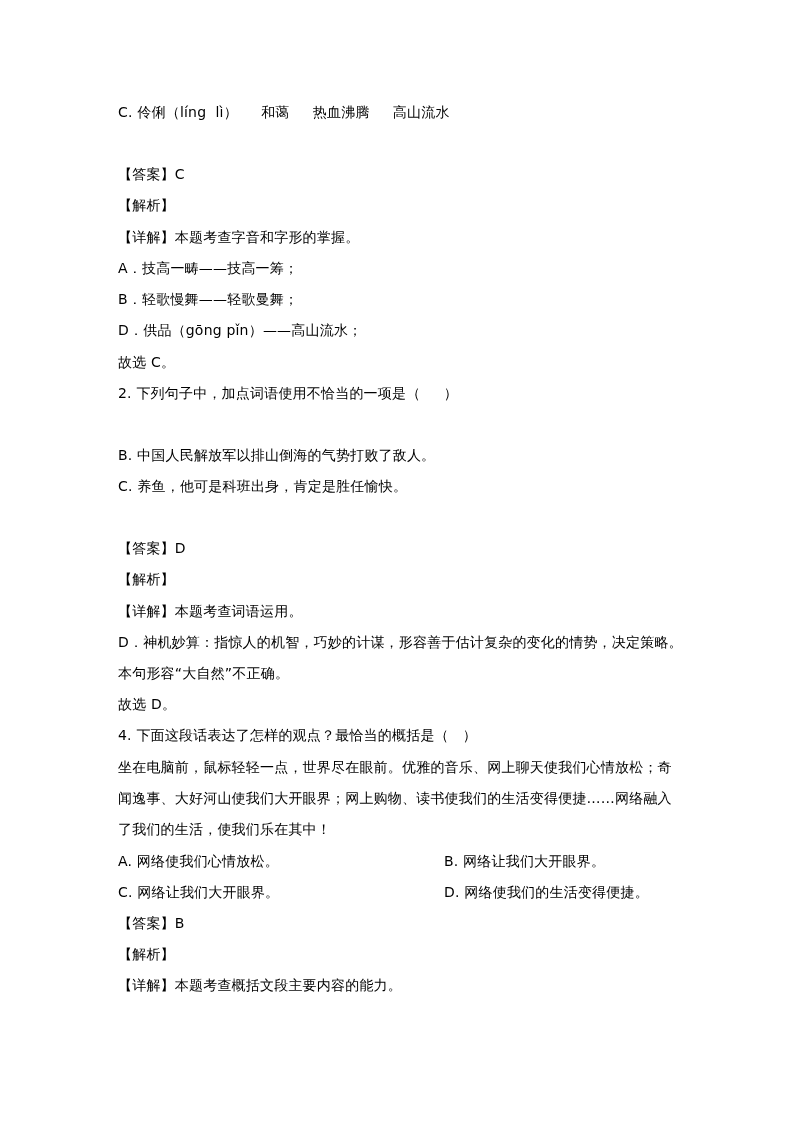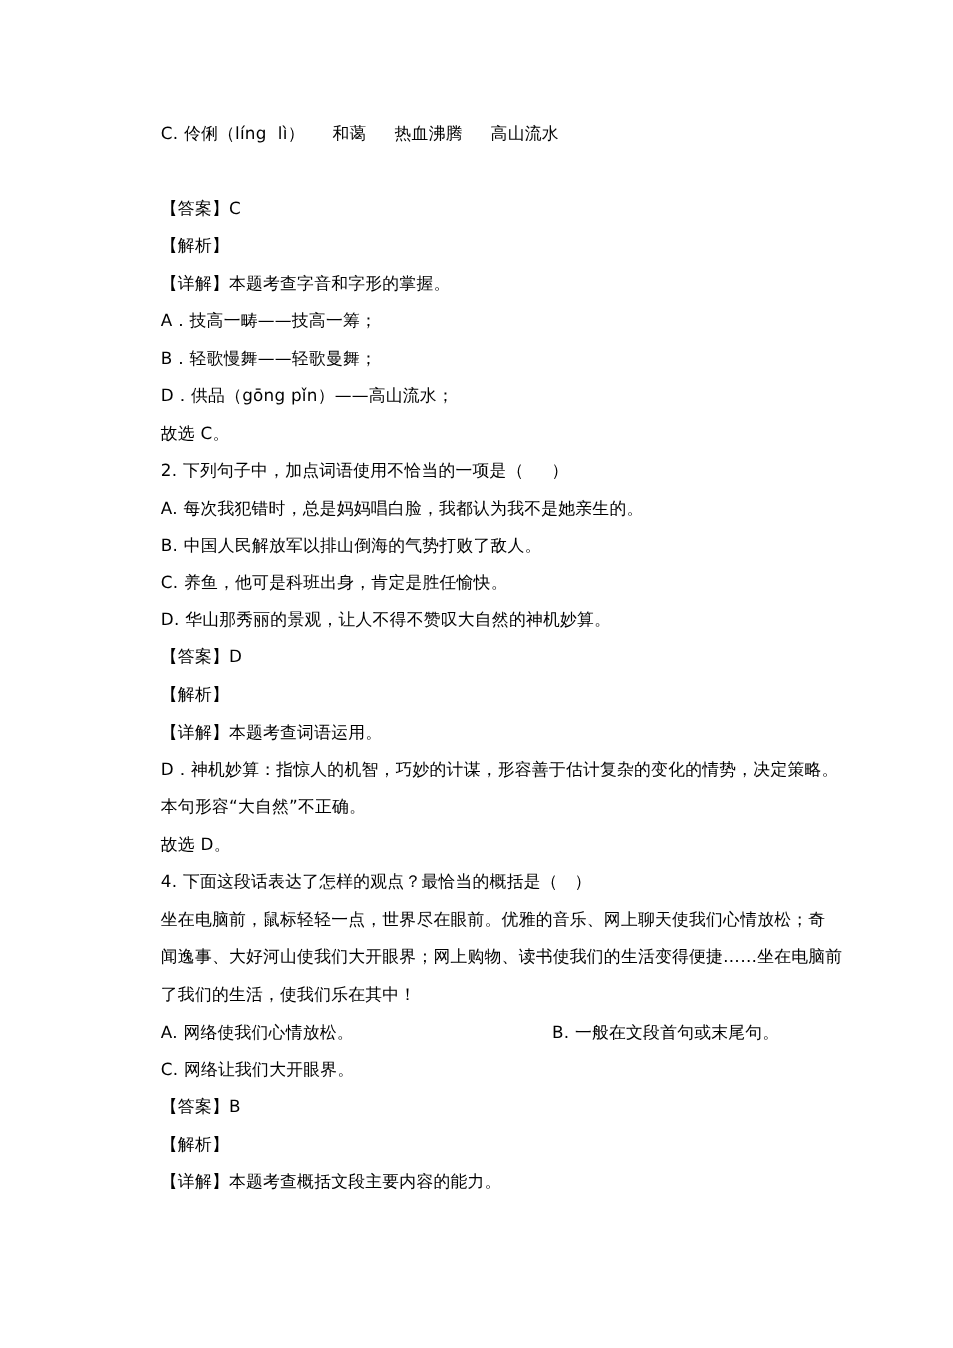--- a/index.html
+++ b/index.html
@@ -1,49 +1,48 @@
 <!DOCTYPE html>
 <html><head>
 <meta charset="utf-8">
 <style>
   html, body { margin: 0; padding: 0; background: #ffffff; }
   body { width: 794px; height: 1123px; position: relative; overflow: hidden;
          font-family: "DejaVu Sans", "Liberation Sans", sans-serif; color: #000; }
   .page { position: absolute; left: 0; top: 0; width: 794px; height: 1123px; }
-  .line { position: absolute; left: 118px; font-size: 14px; line-height: 18px; white-space: pre; letter-spacing: 0.2px; margin-left: 16px; }
+  .line { position: absolute; left: 118px; font-size: 14px; line-height: 18px; white-space: pre; letter-spacing: 0.2px; }
   .col2 { left: 444px; }
 </style>
 </head>
 <body>
 
 <div class="page">
   <div class="line" style="top:103px">C. 伶俐（líng  lì）     和蔼     热血沸腾     高山流水</div>
   <div class="line" style="top:165px">【答案】C</div>
   <div class="line" style="top:196px">【解析】</div>
   <div class="line" style="top:228px">【详解】本题考查字音和字形的掌握。</div>
   <div class="line" style="top:259px">A．技高一畴——技高一筹；</div>
   <div class="line" style="top:290px">B．轻歌慢舞——轻歌曼舞；</div>
   <div class="line" style="top:321px">D．供品（gōng pǐn）——高山流水；</div>
   <div class="line" style="top:353px">故选 C。</div>
   <div class="line" style="top:384px">2. 下列句子中，加点词语使用不恰当的一项是（     ）</div>
-  <div class="line" style="top:415px">A. 每次我犯错时，总是妈妈唱白脸，我都认为我不是她亲生的。</div>
   <div class="line" style="top:446px">B. 中国人民解放军以排山倒海的气势打败了敌人。</div>
   <div class="line" style="top:477px">C. 养鱼，他可是科班出身，肯定是胜任愉快。</div>
-  <div class="line" style="top:508px">D. 华山那秀丽的景观，让人不得不赞叹大自然的神机妙算。</div>
   <div class="line" style="top:539px">【答案】D</div>
   <div class="line" style="top:570px">【解析】</div>
   <div class="line" style="top:602px">【详解】本题考查词语运用。</div>
   <div class="line" style="top:633px">D．神机妙算：指惊人的机智，巧妙的计谋，形容善于估计复杂的变化的情势，决定策略。</div>
   <div class="line" style="top:664px">本句形容“大自然”不正确。</div>
   <div class="line" style="top:695px">故选 D。</div>
   <div class="line" style="top:726px">4. 下面这段话表达了怎样的观点？最恰当的概括是（   ）</div>
   <div class="line" style="top:758px">坐在电脑前，鼠标轻轻一点，世界尽在眼前。优雅的音乐、网上聊天使我们心情放松；奇</div>
-  <div class="line" style="top:789px">闻逸事、大好河山使我们大开眼界；网上购物、读书使我们的生活变得便捷……坐在电脑前</div>
+  <div class="line" style="top:789px">闻逸事、大好河山使我们大开眼界；网上购物、读书使我们的生活变得便捷……网络融入</div>
   <div class="line" style="top:820px">了我们的生活，使我们乐在其中！</div>
 
   <div class="line" style="top:852px">A. 网络使我们心情放松。</div>
-  <div class="line col2" style="top:852px">B. 一般在文段首句或末尾句。</div>
+  <div class="line col2" style="top:852px">B. 网络让我们大开眼界。</div>
   <div class="line" style="top:883px">C. 网络让我们大开眼界。</div>
+  <div class="line col2" style="top:883px">D. 网络使我们的生活变得便捷。</div>
 
   <div class="line" style="top:914px">【答案】B</div>
   <div class="line" style="top:945px">【解析】</div>
   <div class="line" style="top:976px">【详解】本题考查概括文段主要内容的能力。</div>
 </div>
 
 </body></html>

